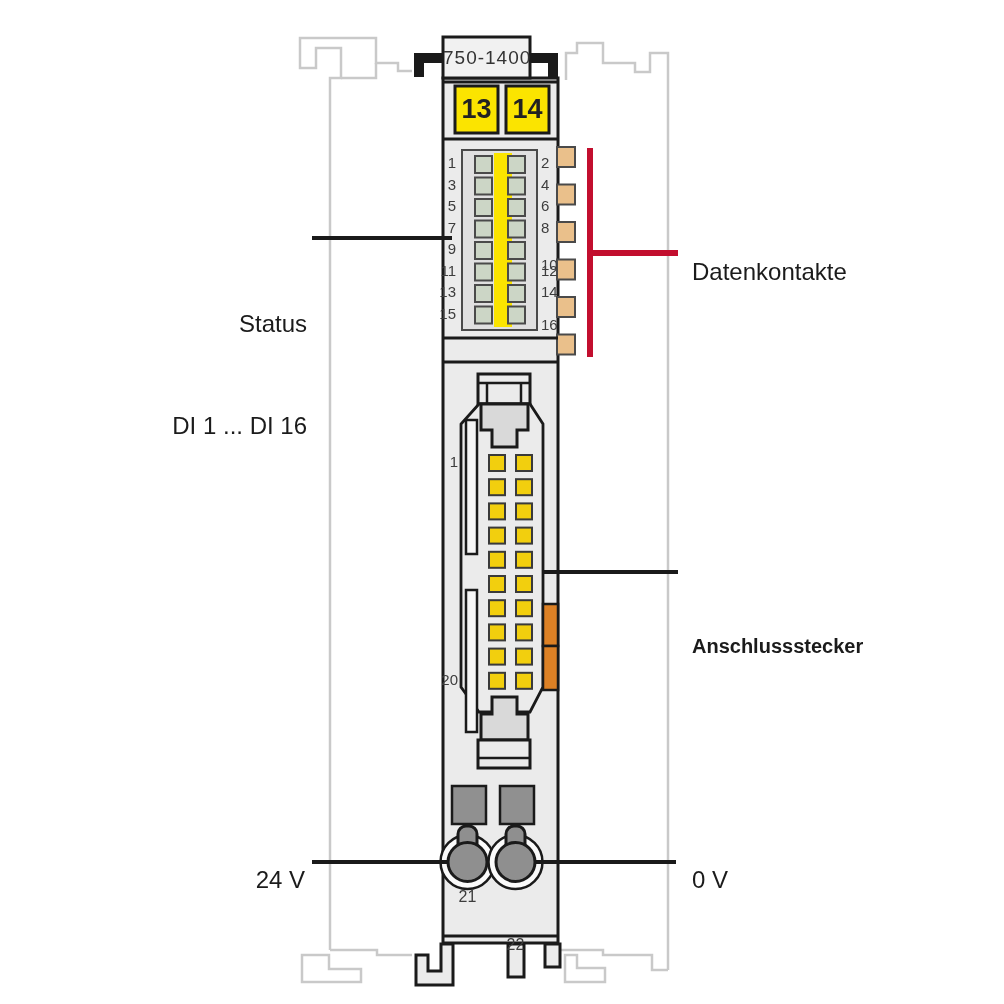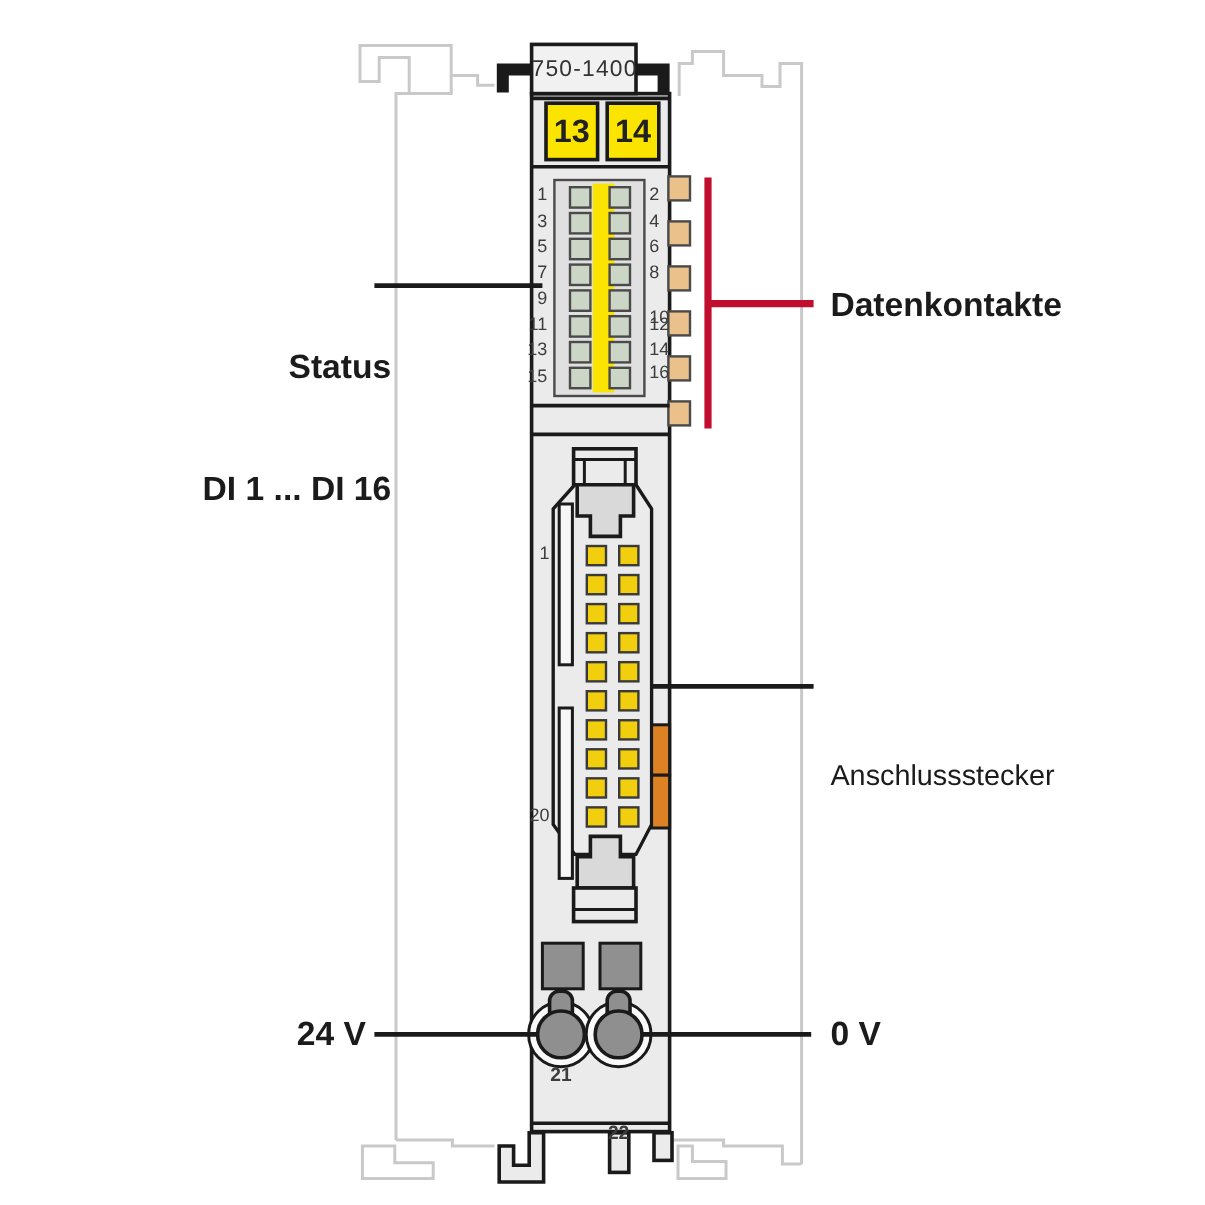--- a/index.html
+++ b/index.html
@@ -1,26 +1,26 @@
 <!DOCTYPE html>
 <html><head>
 <meta charset="utf-8">
 <style>
   html,body{margin:0;padding:0;background:#ffffff;}
   .stage{position:relative;width:1004px;height:1004px;background:#ffffff;overflow:hidden;
          font-family:"Liberation Sans", sans-serif;}
   .stage svg{position:absolute;left:0;top:0;}
   .lbl{position:absolute;color:#1b1b1b;white-space:pre;}
-  .caption{font-weight:bold;font-size:28px;line-height:34px;}
-  .caption3{font-weight:normal;font-size:24px;line-height:37px;}
+  .caption{font-weight:normal;font-size:24px;line-height:34px;margin-top:18px;}
+  .caption3{font-weight:bold;font-size:20px;line-height:37px;}
   .right{text-align:right;}
   .plate-txt{font-size:19px;color:#333;letter-spacing:1px;text-align:center;}
   .tag-txt{font-weight:bold;font-size:27px;color:#222;text-align:center;}
   .tiny{font-size:15px;color:#3d3d3d;}
-  .term{font-size:16px;color:#3d3d3d;text-align:center;font-weight:bold;}
+  .term{font-size:16px;color:#3d3d3d;text-align:center;}
 </style>
 </head>
 <body>
 
 <div class="stage">
 
 <svg width="1004" height="1004" viewBox="0 0 1004 1004">
 
   <g stroke="#c9c9c9" stroke-width="2.5" fill="none">
     <path d="M412,71 H398 V63 H376 V38 H300 V68 H316 V48 H341 V78 H330 V950"></path>
@@ -145,21 +145,21 @@
     <path d="M590,148 V357" fill="none" stroke-width="6" stroke="#c20e2e"></path>
     <path d="M590,253 H678" fill="none" stroke-width="6" stroke="#c20e2e"></path>
   </g>
 </svg>
 
 <div class="lbl plate-txt" style="left:443px;top:37px;width:87px;height:41px;line-height:41px;">750-1400</div>
 
 <div class="lbl tag-txt" style="left:455px;top:86px;width:43px;height:47px;line-height:47px;">13</div>
 <div class="lbl tag-txt" style="left:506px;top:86px;width:43px;height:47px;line-height:47px;">14</div>
 
-<div class="lbl caption right" style="right:678px;top:221px;">
+<div class="lbl caption right" style="right:697px;top:221px;">
   <div>Status</div>
   <div>DI 1 ... DI 16</div>
 </div>
 
 <div class="lbl caption" style="left:692px;top:237px;">Datenkontakte</div>
 
 <div class="lbl caption3" style="left:692px;top:554px;">
   <div>Anschlussstecker</div>
 </div>
 
@@ -181,15 +181,15 @@
       <div class="lbl tiny" style="left: 541px; width: 38px; top: 197px;">6</div>
       <div class="lbl tiny right" style="left: 418px; width: 38px; top: 218.5px;">7</div>
       <div class="lbl tiny" style="left: 541px; width: 38px; top: 218.5px;">8</div>
       <div class="lbl tiny right" style="left: 418px; width: 38px; top: 240px;">9</div>
       <div class="lbl tiny" style="left: 541px; width: 38px; top: 256px;">10</div>
       <div class="lbl tiny right" style="left: 418px; width: 38px; top: 261.5px;">11</div>
       <div class="lbl tiny" style="left: 541px; width: 38px; top: 261.5px;">12</div>
       <div class="lbl tiny right" style="left: 418px; width: 38px; top: 283px;">13</div>
       <div class="lbl tiny" style="left: 541px; width: 38px; top: 283px;">14</div>
       <div class="lbl tiny right" style="left: 418px; width: 38px; top: 304.5px;">15</div>
-      <div class="lbl tiny" style="left: 541px; width: 38px; top: 302px;">16</div>
+      <div class="lbl tiny" style="left: 541px; width: 38px; top: 316px;">16</div>
     </div>
 </div>
 
 </body></html>

